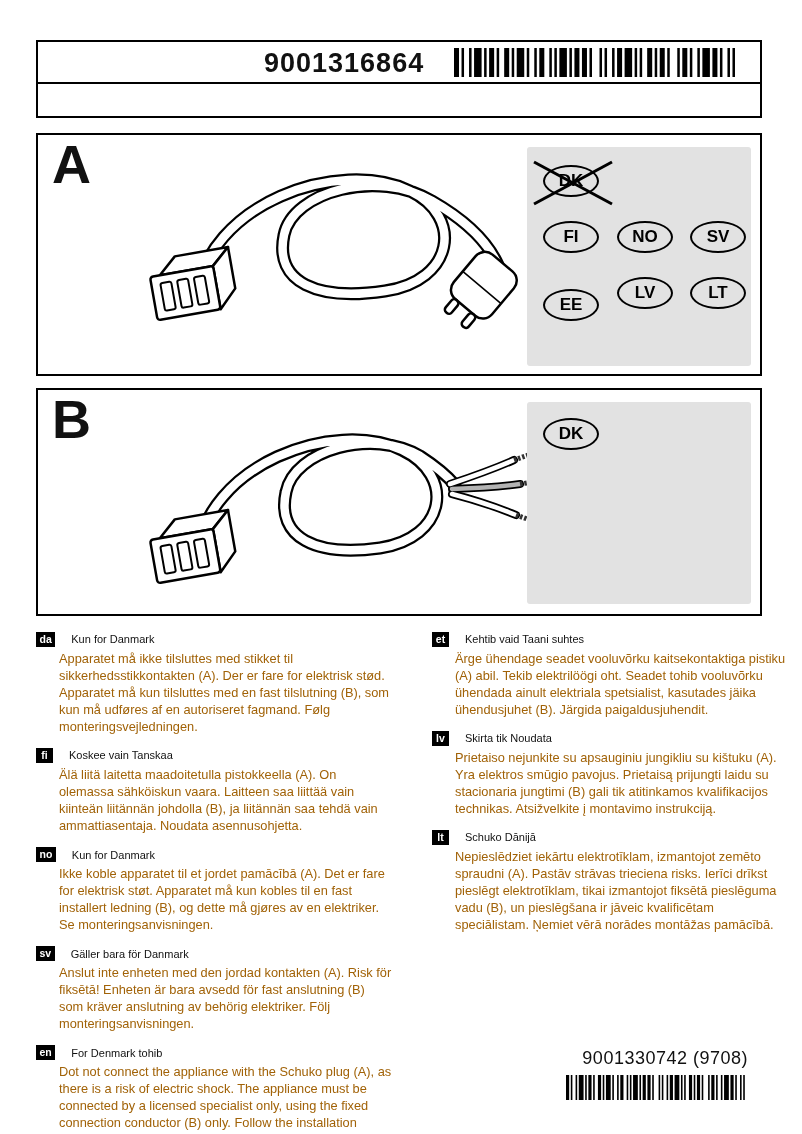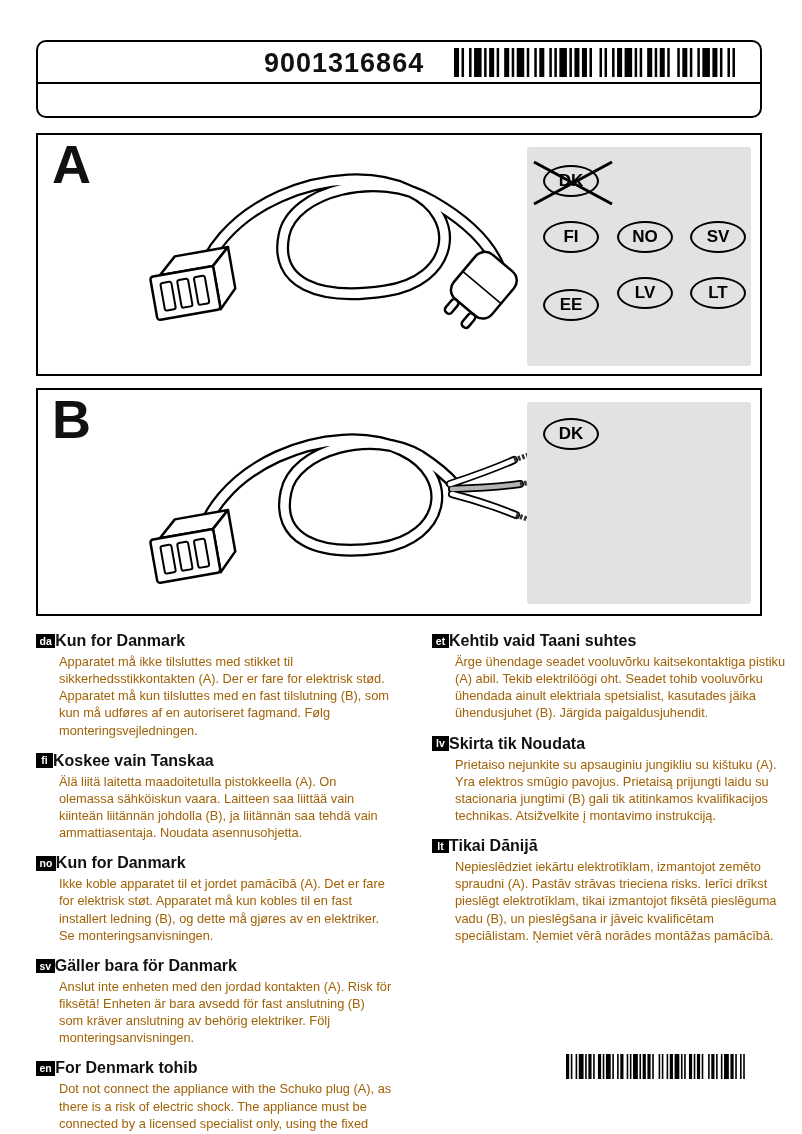--- a/index.html
+++ b/index.html
@@ -2,21 +2,21 @@
 <html><head>
 <meta charset="utf-8">
 <style>
   *{box-sizing:border-box;margin:0;padding:0;}
   html,body{background:#fff;}
   .page{position:relative;width:802px;height:1134px;background:#fff;overflow:hidden;
         font-family:"Liberation Sans",sans-serif;color:#111;}
   .box{position:absolute;border:2px solid #000;background:#fff;}
 
   
-  #top-box{left:36px;top:40px;width:726px;height:78px;border-radius:10px;}
+  #top-box{left:36px;top:40px;width:726px;height:78px;}
   .top-row{position:absolute;left:0;top:0;width:100%;height:42px;border-bottom:2px solid #000;}
   .part-number{position:absolute;left:226px;top:6px;font-size:27px;font-weight:bold;letter-spacing:1px;}
   .barcode{overflow:hidden;}
   #barcode-top{position:absolute;right:20px;top:6px;width:286px;height:29px;}
   .length-row{position:absolute;left:0;top:42px;width:100%;height:34px;}
   .length{position:absolute;right:24px;top:1px;font-size:26px;font-weight:bold;}
 
   
   #section-a{left:36px;top:133px;width:726px;height:243px;}
   #section-b{left:36px;top:388px;width:726px;height:228px;}
@@ -42,24 +42,24 @@
   .wire-o{fill:none;stroke:#000;stroke-width:8;stroke-linecap:round;}
   .wire-c{fill:none;stroke:#fff;stroke-width:4.5;stroke-linecap:round;}
   .wire-c.gray{stroke:#b3b3b3;}
   .strip{fill:none;stroke:#333;stroke-width:5;stroke-dasharray:2.5 1.8;}
 
   
   .col{position:absolute;top:632px;width:356px;}
   #col-left{left:36px;}
   #col-right{left:432px;}
   .notice{margin-bottom:13px;}
-  .notice-head{display:flex;align-items:center;gap:0;margin-bottom:3px;}
+  .notice-head{display:flex;align-items:center;gap:16px;margin-bottom:3px;}
   .lang-badge{background:#000;color:#fff;font-size:10.5px;font-weight:bold;
               padding:2px 3.5px;line-height:1;display:inline-block;min-width:17px;text-align:center;}
-  .notice-title{font-size:16px;font-weight:bold;}
+  .notice-title{font-size:11px;font-weight:normal;}
   .notice-body{font-size:12.8px;line-height:1.34;margin-left:23px;color:#a16207;}
 
   
   .footer{position:absolute;right:54px;top:1048px;text-align:right;}
   .doc-number{font-size:18px;letter-spacing:0.5px;}
   #barcode-bottom{display:inline-block;width:182px;height:25px;margin-top:6px;}
 </style>
 </head>
 <body>
 
@@ -247,27 +247,28 @@
     <div class="notice">
       <div class="notice-head">
           <span class="lang-badge">lv</span>
           <span class="notice-title">Skirta tik Noudata</span>
         </div>
       <div class="notice-body">Prietaiso nejunkite su apsauginiu jungikliu su kištuku (A). Yra elektros smūgio pavojus. Prietaisą prijungti laidu su stacionaria jungtimi (B) gali tik atitinkamos kvalifikacijos technikas. Atsižvelkite į montavimo instrukciją.</div>
     </div>
     <div class="notice">
       <div class="notice-head">
           <span class="lang-badge">lt</span>
-          <span class="notice-title">Tikai Dānijā</span>
+          <span class="notice-title">Schuko Dānijā</span>
         </div>
       <div class="notice-body">Nepieslēdziet iekārtu elektrotīklam, izmantojot zemēto spraudni (A). Pastāv strāvas trieciena risks. Ierīci drīkst pieslēgt elektrotīklam, tikai izmantojot fiksētā pieslēguma vadu (B), un pieslēgšana ir jāveic kvalificētam speciālistam. Ņemiet vērā norādes montāžas pamācībā.</div>
     </div>
   </div>
 
   <div class="footer">
+    <div class="doc-number">9001330742 (9708)</div>
     <div class="barcode" id="barcode-bottom"><svg width="100%" height="100%" viewBox="0 0 114 10" preserveAspectRatio="none">
           <rect x="0" y="0" width="2" height="10" fill="#000"></rect>
           <rect x="3" y="0" width="1" height="10" fill="#000"></rect>
           <rect x="6" y="0" width="1" height="10" fill="#000"></rect>
           <rect x="8" y="0" width="3" height="10" fill="#000"></rect>
           <rect x="12" y="0" width="1" height="10" fill="#000"></rect>
           <rect x="14" y="0" width="2" height="10" fill="#000"></rect>
           <rect x="17" y="0" width="1" height="10" fill="#000"></rect>
           <rect x="20" y="0" width="2" height="10" fill="#000"></rect>
           <rect x="23" y="0" width="1" height="10" fill="#000"></rect>

